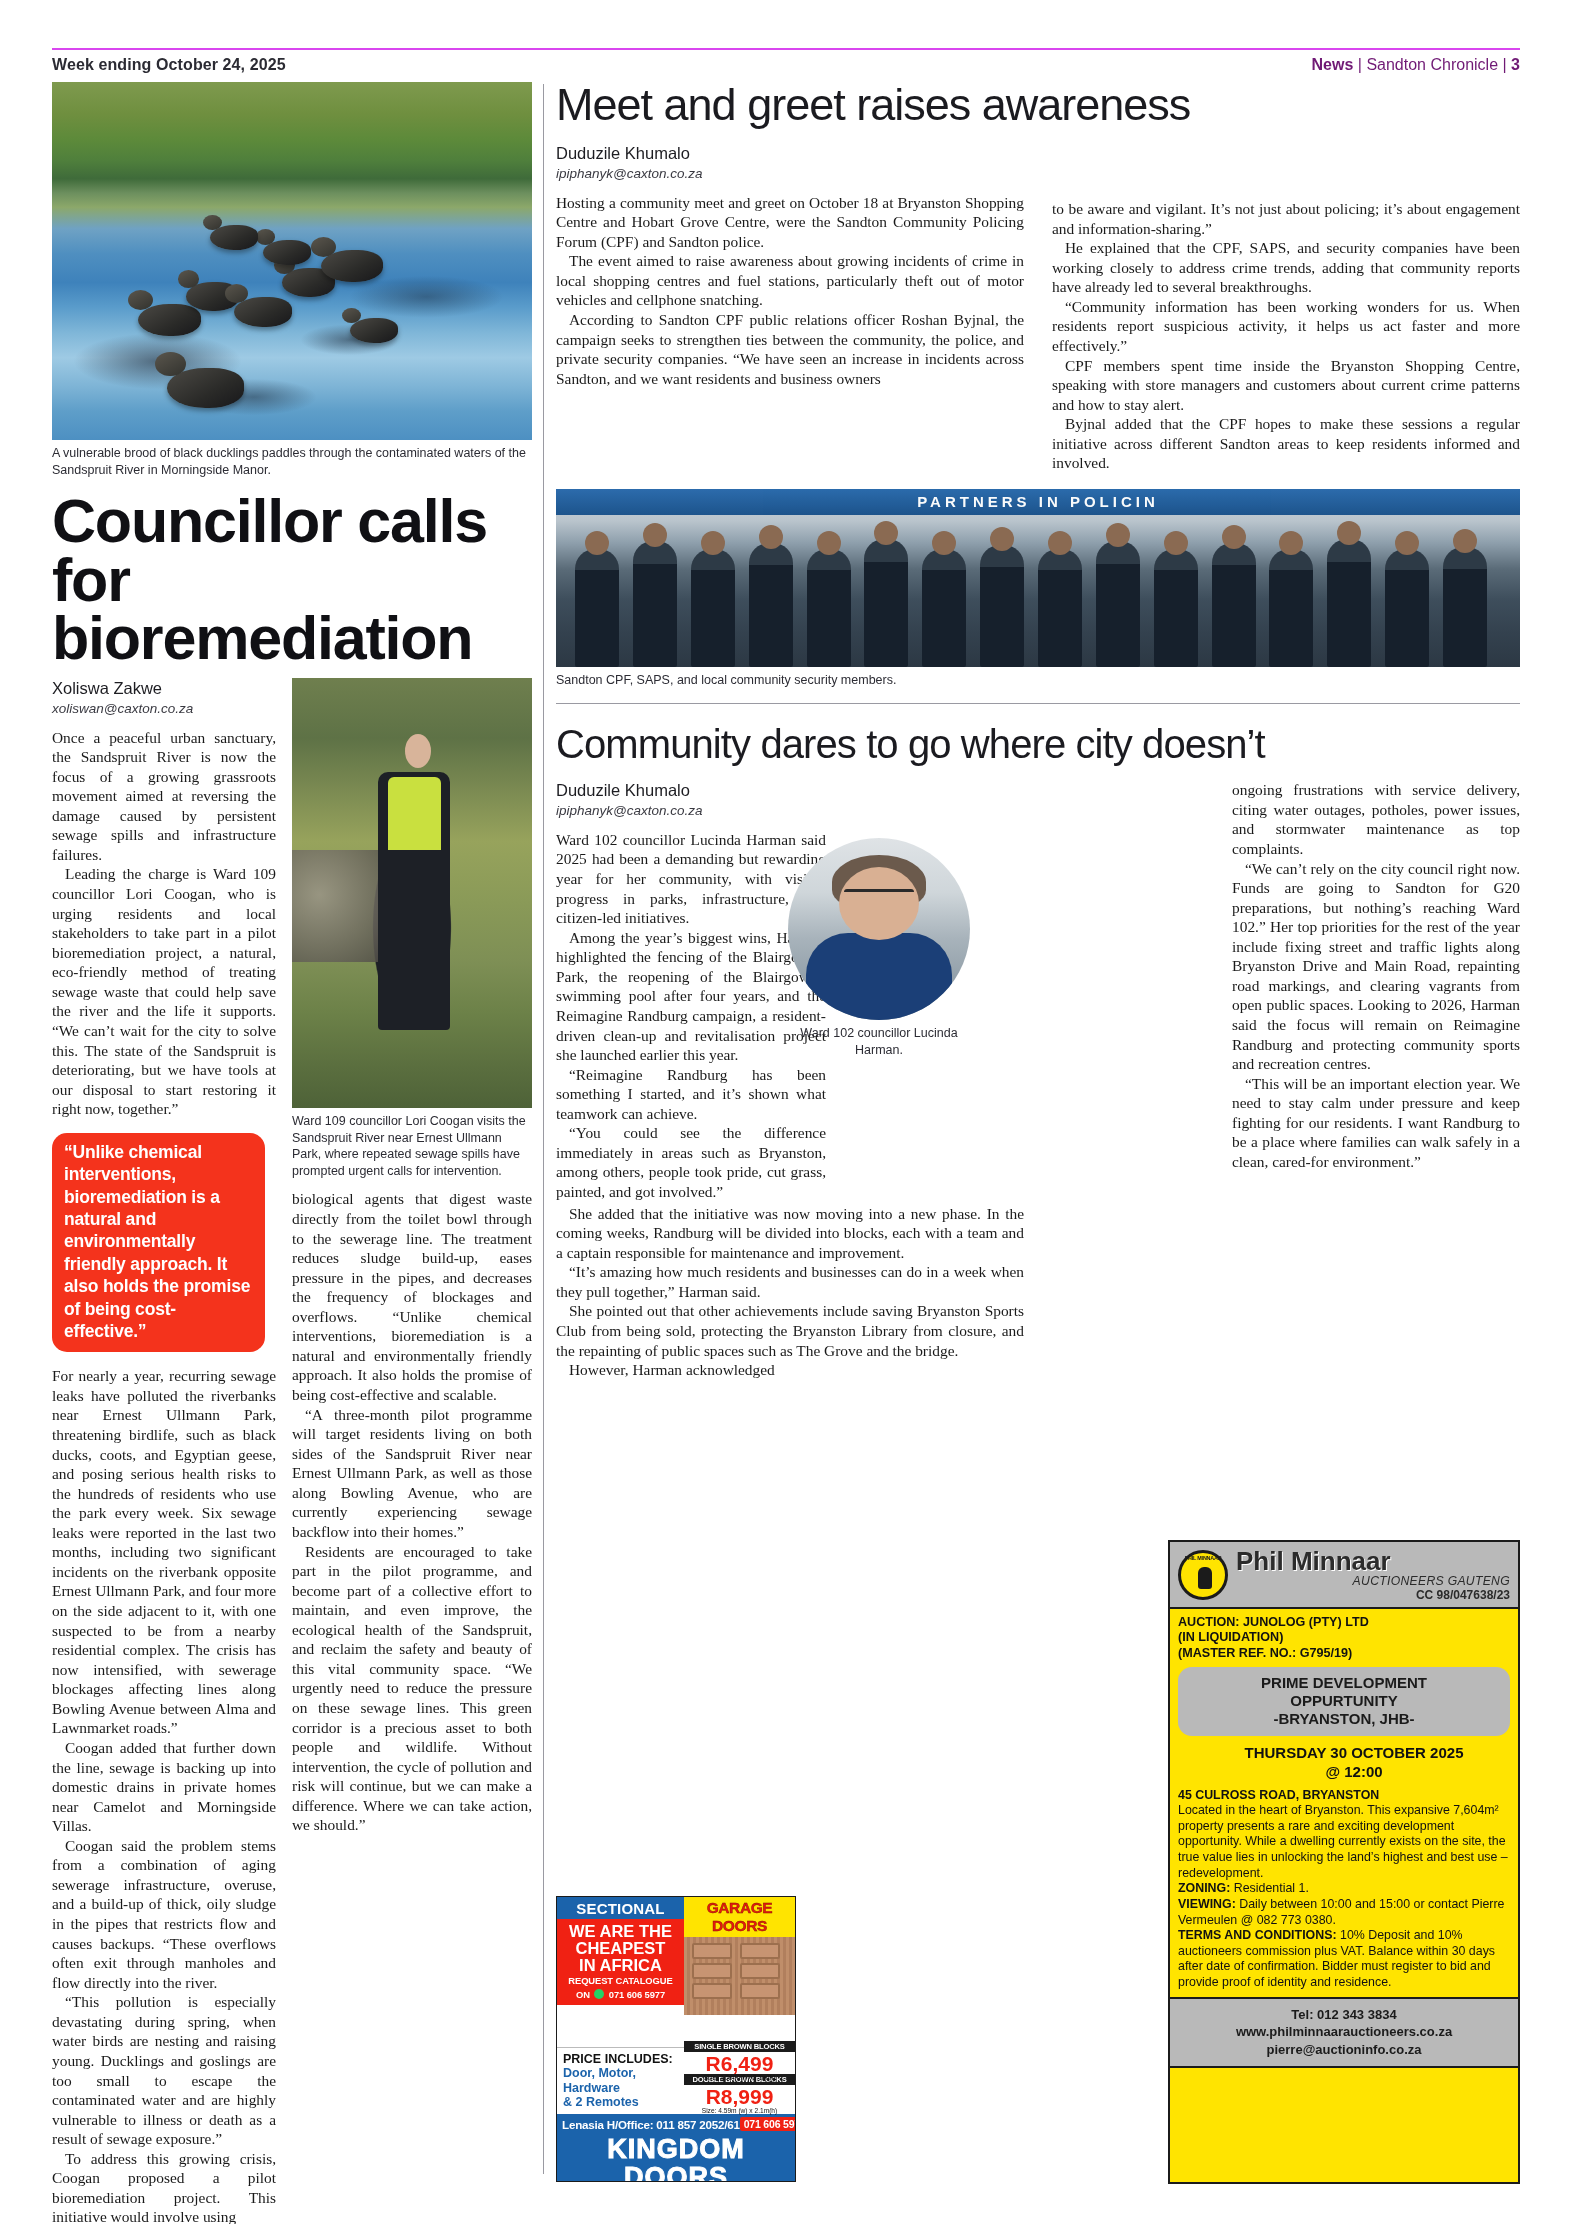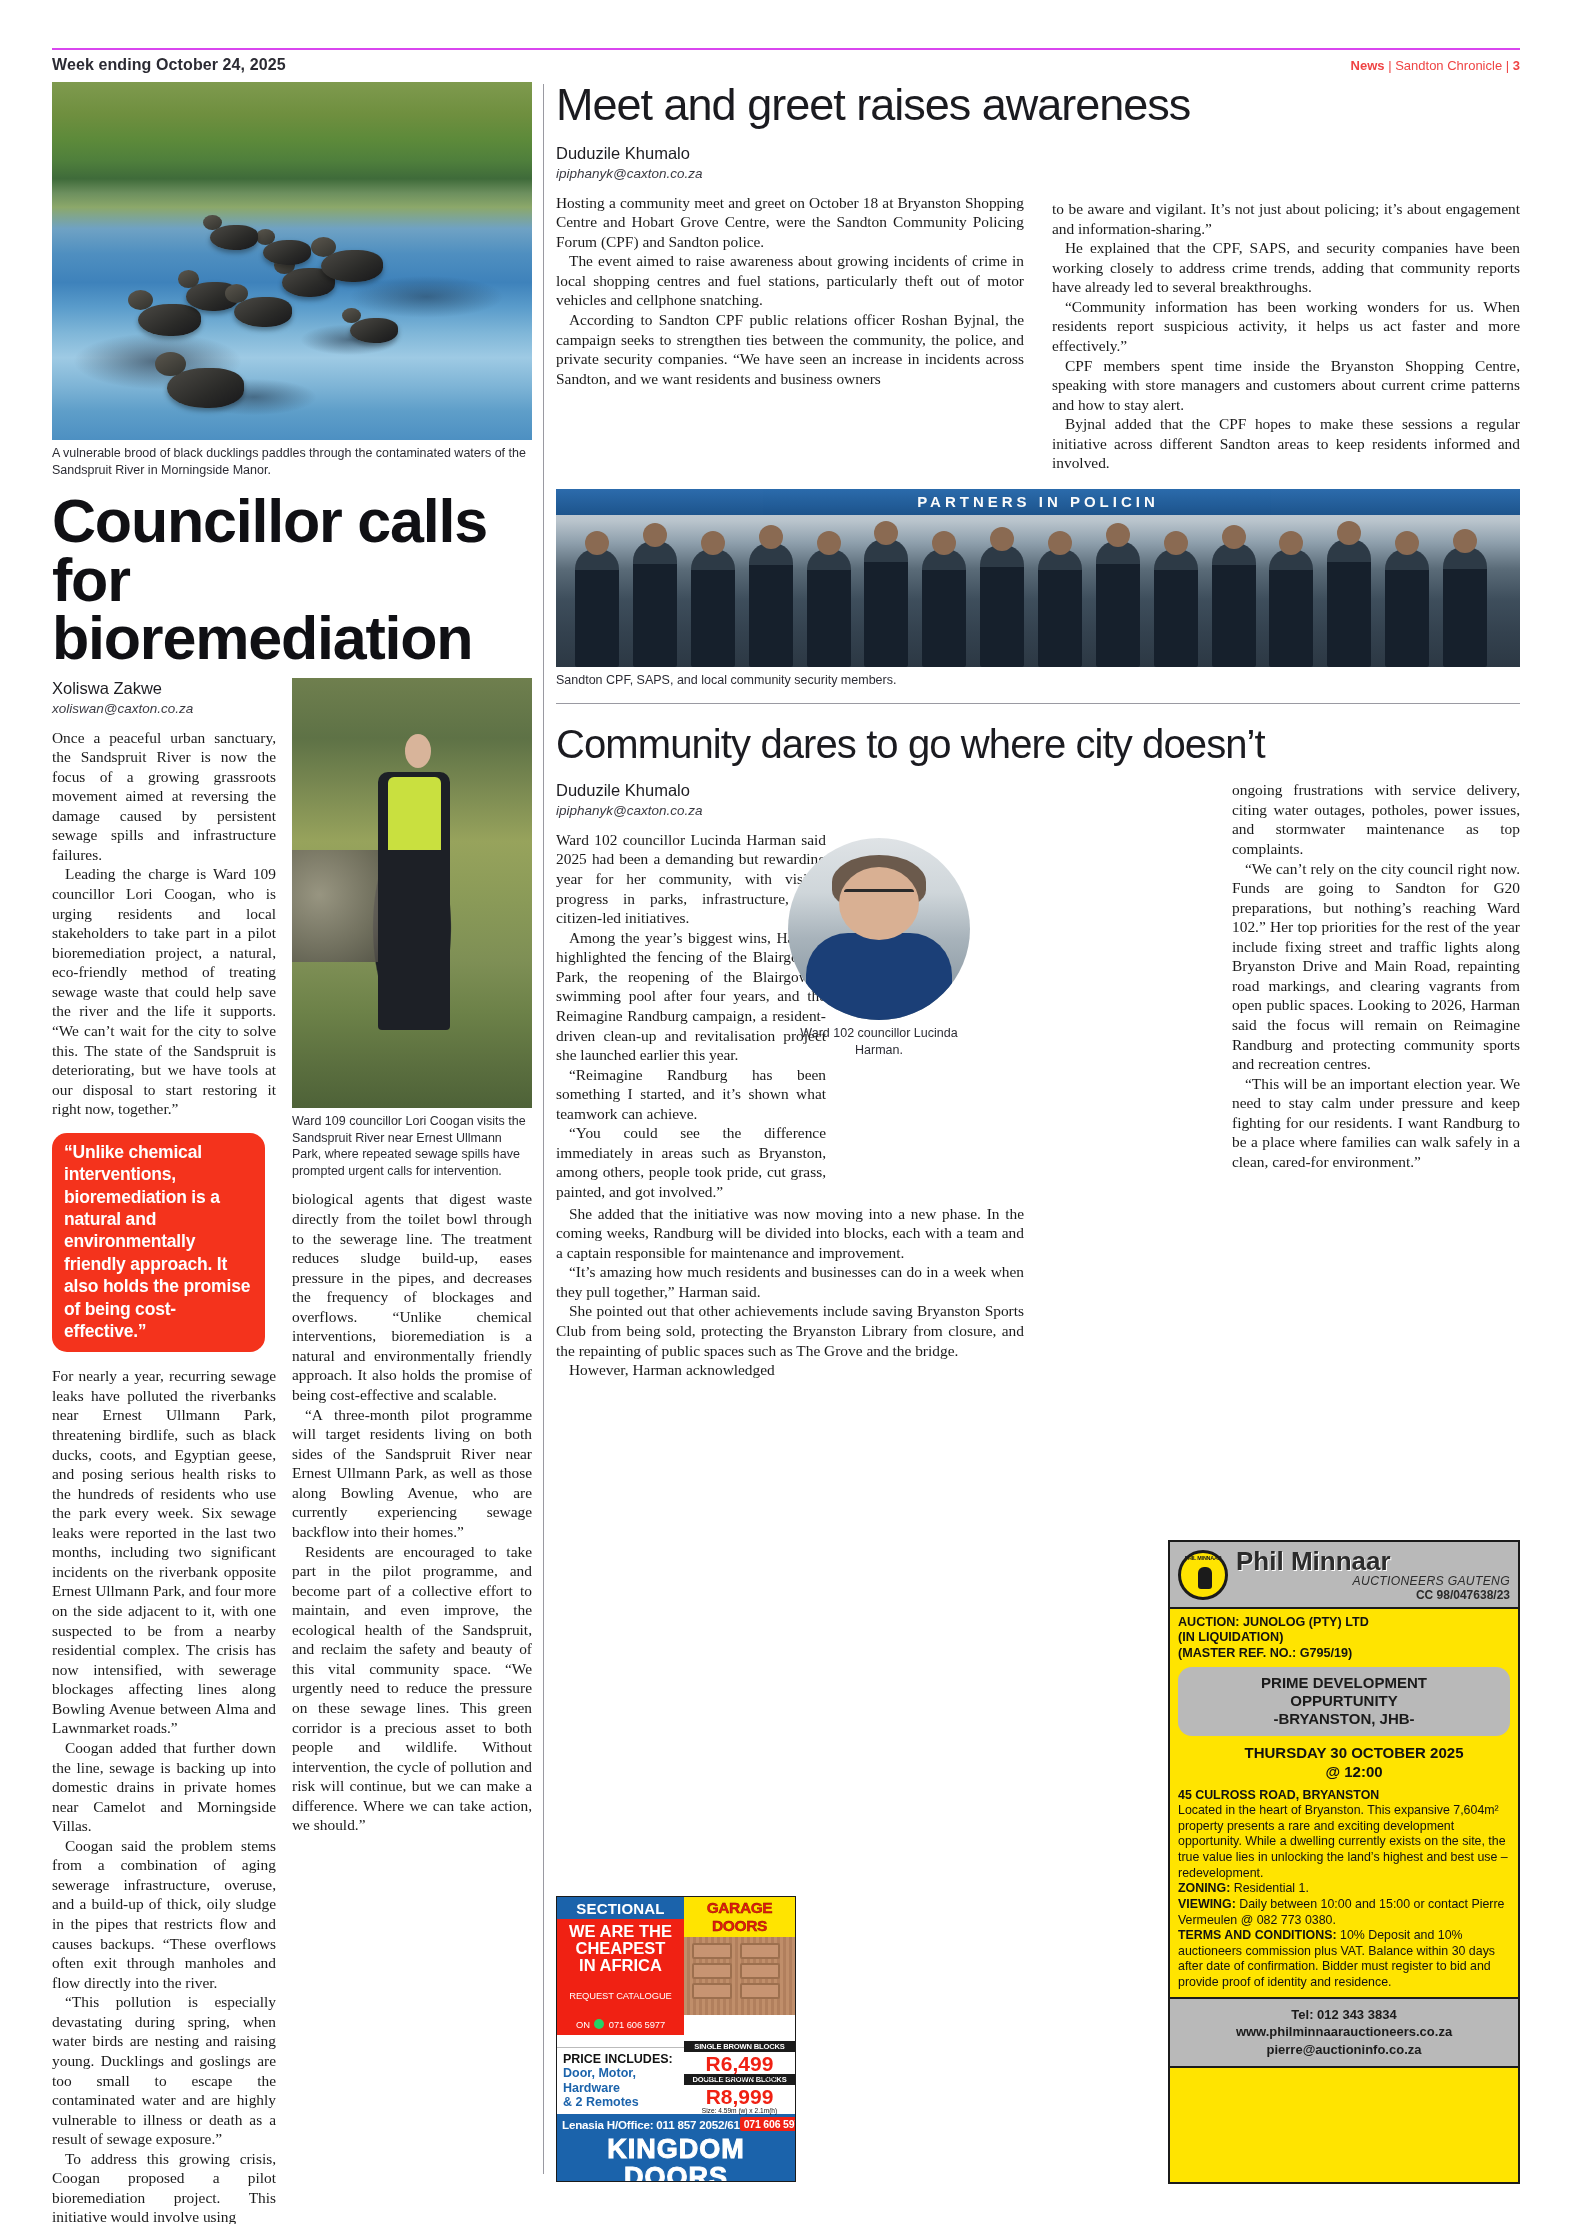--- a/index.html
+++ b/index.html
@@ -15,21 +15,21 @@
 
   
   .masthead {
     position:absolute; left:52px; top:48px; width:1468px;
     border-top:2px solid #d946ef;
     padding-top:6px;
     display:flex; justify-content:space-between; align-items:baseline;
     font-family:"Liberation Sans", sans-serif;
   }
   .masthead-left { font-size:16px; font-weight:bold; color:#2b2b33; letter-spacing:.1px;}
-  .masthead-right { font-size:13px; color:#ef4444; }
+  .masthead-right { font-size:16px; color:#701a75; }
   .masthead-right b { font-weight:bold; }
   .masthead-right .pg { font-weight:bold; }
 
   
   .col-left  { position:absolute; left:52px;  top:82px; width:480px; }
   .col-right { position:absolute; left:556px; top:82px; width:964px; }
   .vrule {
     position:absolute; left:543px; top:84px; width:1px; height:2090px;
     background:#9a9aa2;
   }
@@ -193,21 +193,21 @@
   .kd-left{ width:128px; }
   .kd-sectional{
     background:#1b63ab; color:#fff; font-weight:bold; font-size:15px;
     text-align:center; padding:3px 0 2px; letter-spacing:.2px;
   }
   .kd-cheapest{
     background:#f02113; color:#fff; font-weight:bold;
     text-align:center; padding:4px 2px 5px; line-height:1.02;
   }
   .kd-cheapest .l1{ font-size:16.5px; display:block; }
-  .kd-req{ font-size:9.4px; font-weight:normal; display:block; margin-top:18px; letter-spacing:-.1px;}
+  .kd-req{ font-size:9.4px; font-weight:bold; display:block; margin-top:3px; letter-spacing:-.1px;}
   .kd-req .wa{
     display:inline-block; width:10px; height:10px; border-radius:50%;
     background:#25d366; vertical-align:-1px; margin:0 2px;
   }
   .kd-right{ width:112px; position:relative; }
   .kd-garage{
     background:#ffe400; color:#e8180c; font-weight:bold; font-size:15.5px;
     text-align:center; letter-spacing:-.4px; padding:2px 0;
     -webkit-text-stroke:.4px #7a1008;
   }

